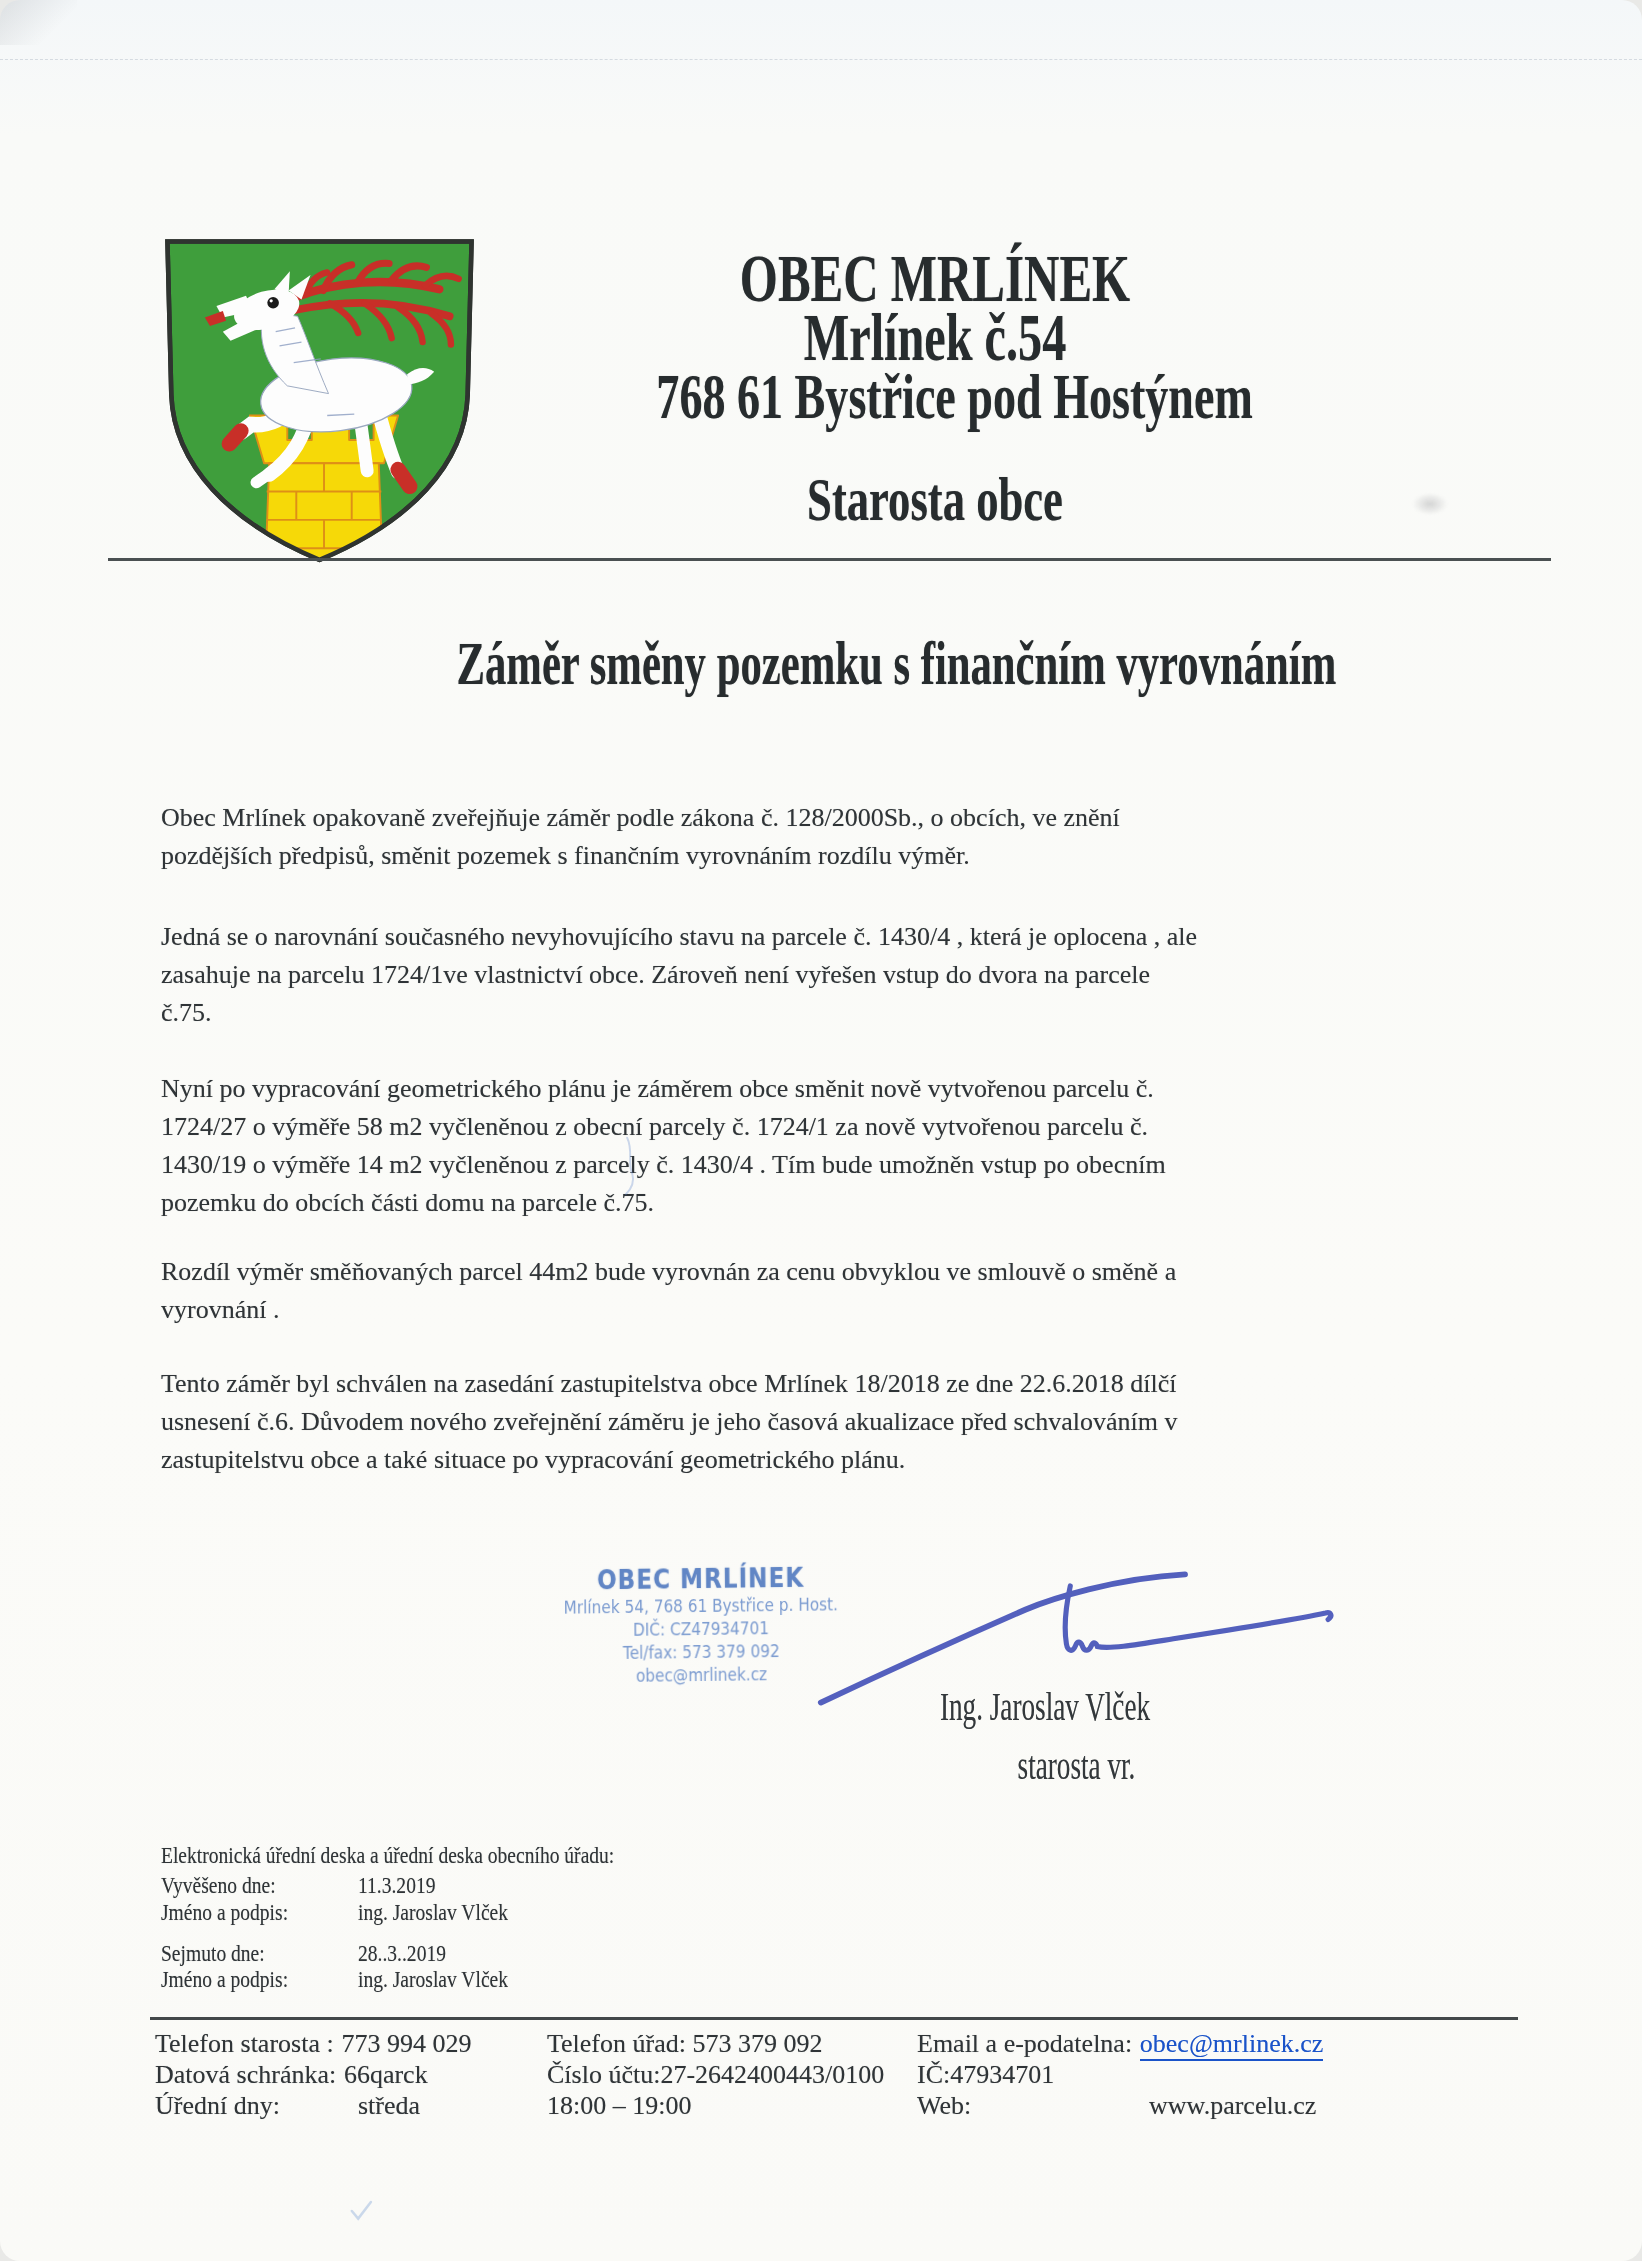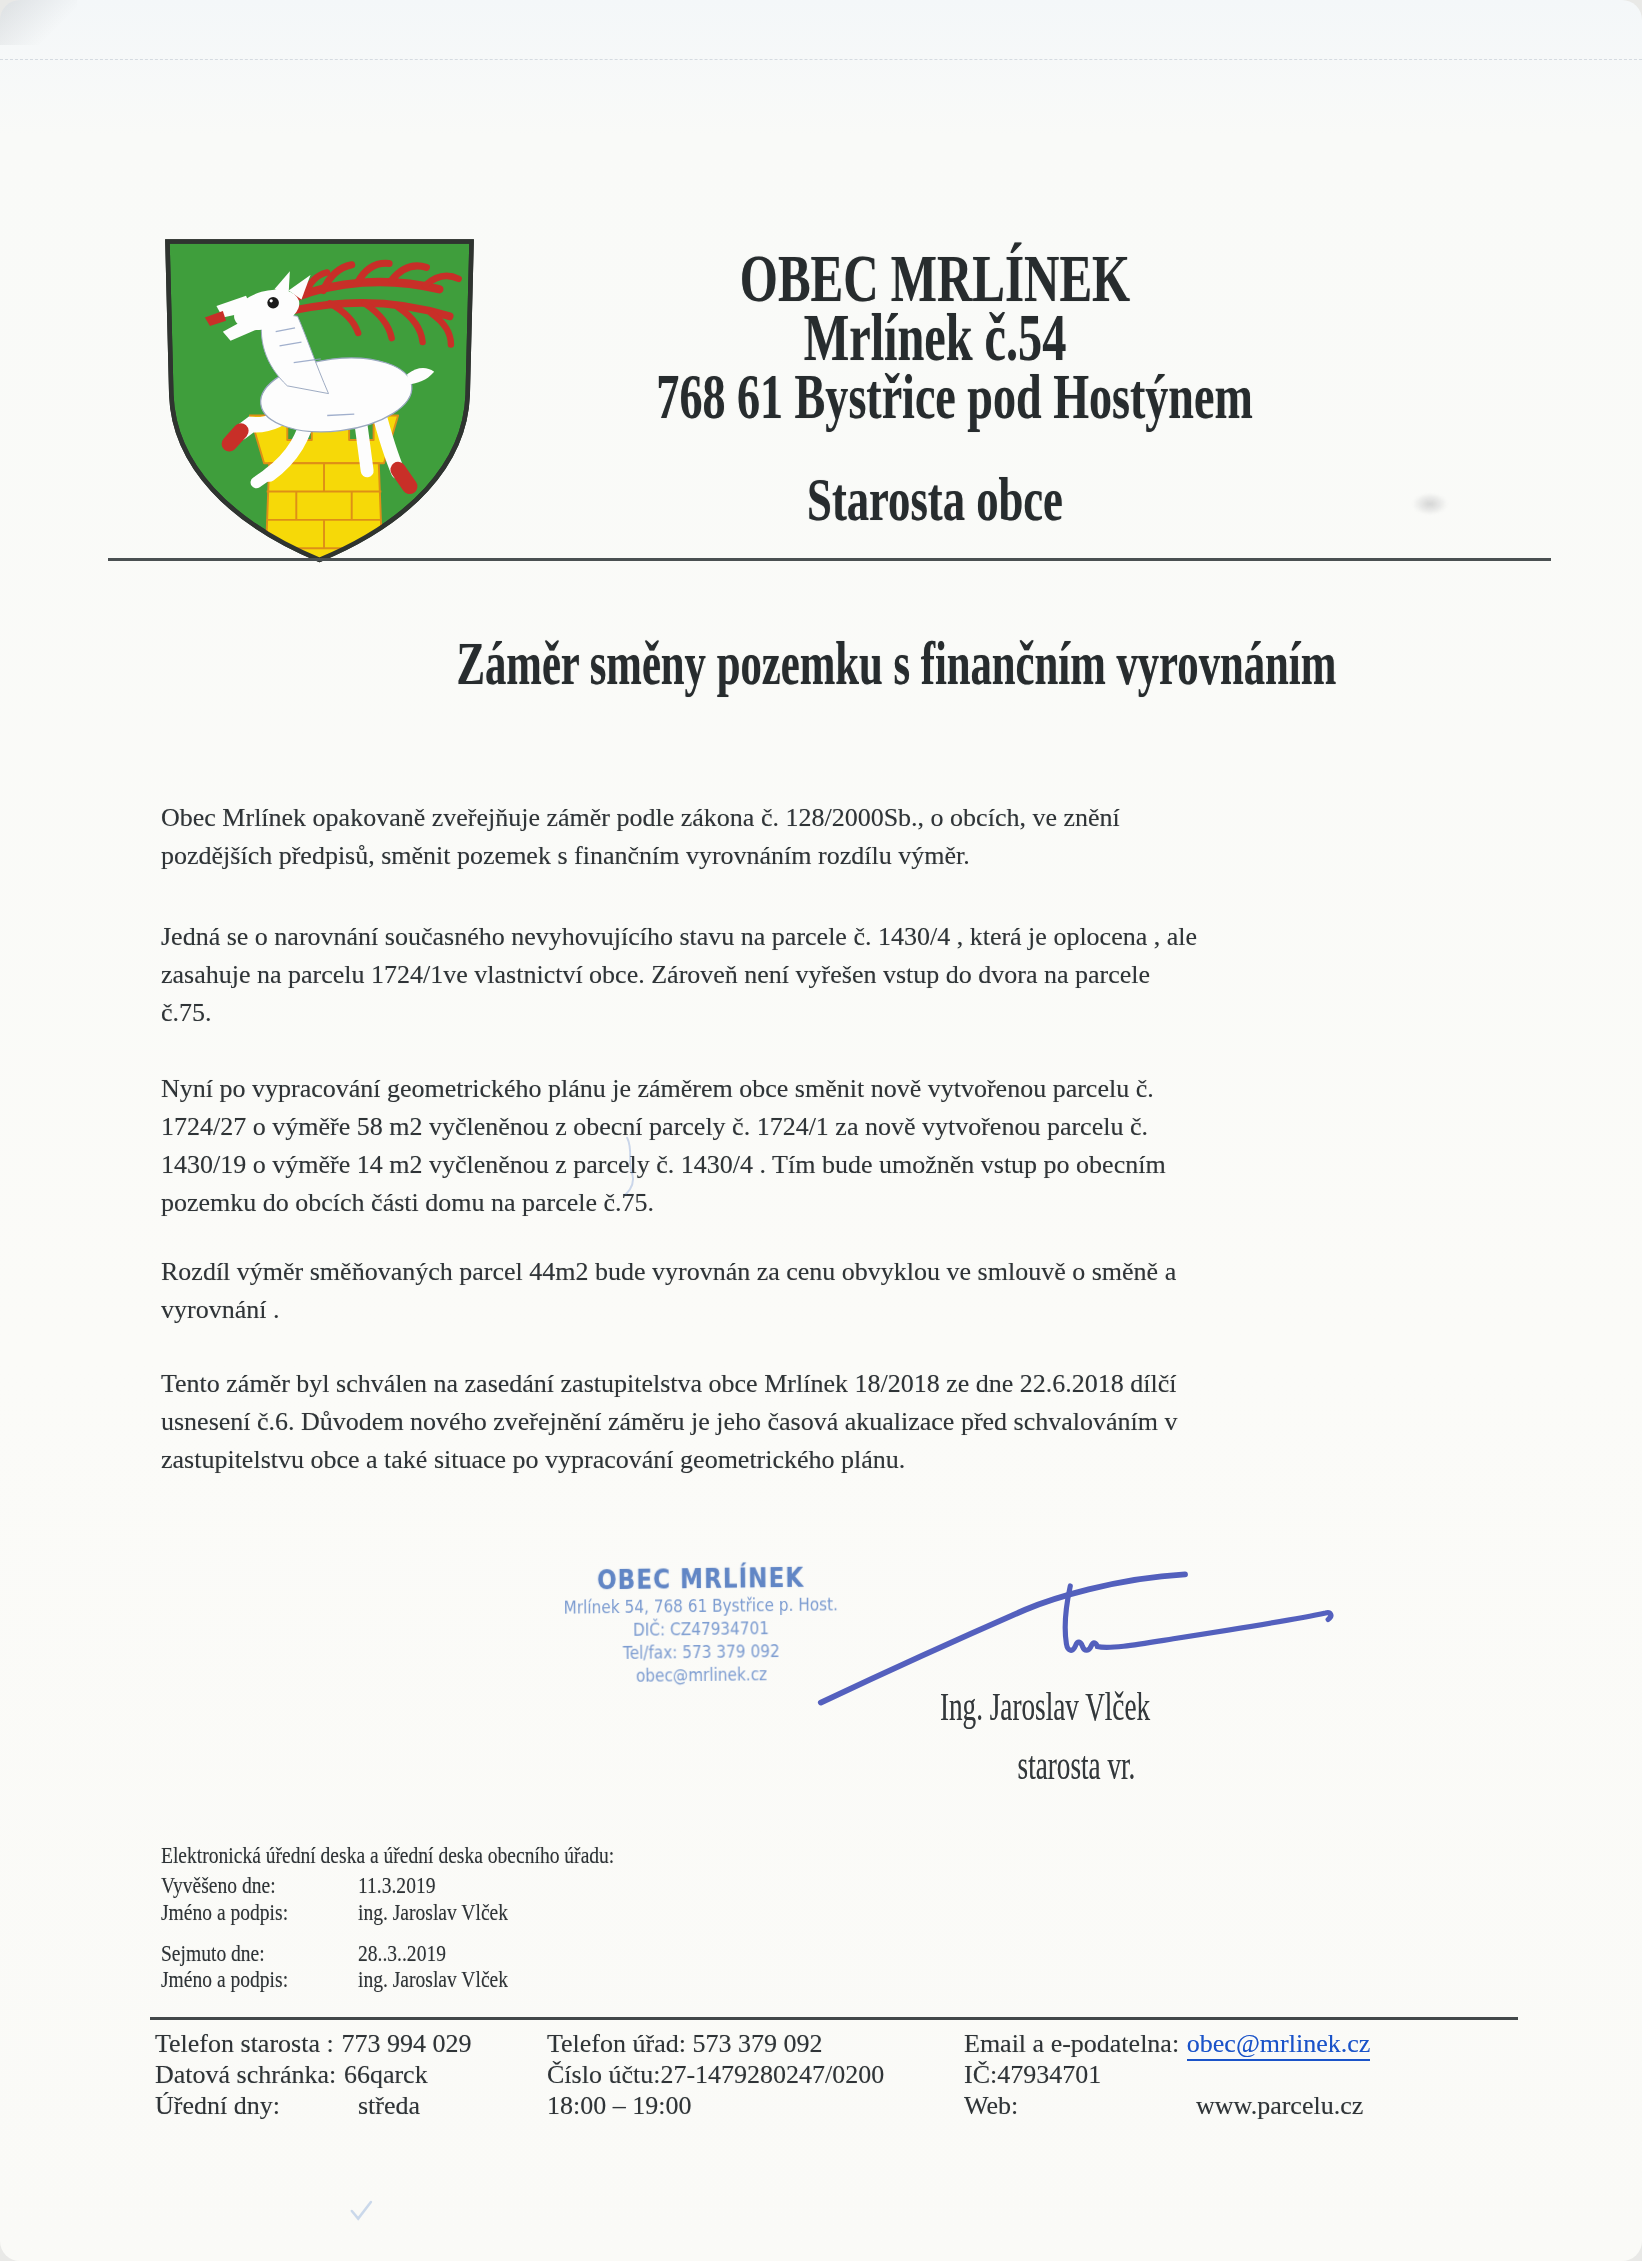--- a/index.html
+++ b/index.html
@@ -63,21 +63,21 @@
     transform:scaleX(.85);transform-origin:left top;white-space:nowrap;}
   .notice .nhead{margin-bottom:3.9px;}
   .nrow{position:absolute;left:0;}
   .nr1{top:30px;} .nr2{top:57px;} .nr3{top:98px;} .nr4{top:124px;}
   .nlabel{display:inline-block;width:226px;}
   
   .contacts{position:absolute;top:2028px;left:0;width:1642px;font-size:26px;line-height:31px;white-space:nowrap;}
   .ccol{position:absolute;top:0;}
   .c1{left:155px;width:387px;}
   .c2{left:547px;width:380px;}
-  .c3{left:964px;width:580px;}
+  .c3{left:917px;width:580px;}
   .clabel{margin-right:7.7px;}
   .clabel.tab{display:inline-block;width:203px;margin-right:0;}
   .clabel.tab3{display:inline-block;width:232px;margin-right:0;}
   .email-link{color:#1a53c9;border-bottom:2.6px double #1a53c9;padding-bottom:0.6px;cursor:pointer;
     text-shadow:0 0 0.6px rgba(26,83,201,.4);}
   
   .art-squiggle{position:absolute;top:1135px;left:622px;opacity:.8;}
   .art-check{position:absolute;top:2197px;left:348px;opacity:.8;}
 </style>
 </head>
@@ -246,21 +246,21 @@
       </div>
       <div>
         <span class="clabel">Datová schránka:</span><span>66qarck</span>
       </div>
       <div>
         <span class="clabel tab">Úřední dny:</span><span>středa</span>
       </div>
     </div>
     <div class="ccol c2">
       <div>Telefon úřad: 573 379 092</div>
-      <div>Číslo účtu:27-1479280247/0200</div>
+      <div>Číslo účtu:27-2642400443/0100</div>
       <div>18:00 – 19:00</div>
     </div>
     <div class="ccol c3">
       <div>
         <span class="clabel">Email a e-podatelna:</span><span class="email-link">obec@mrlinek.cz</span>
       </div>
       <div>IČ:47934701</div>
       <div>
         <span class="clabel tab3">Web:</span><span>www.parcelu.cz</span>
       </div>

